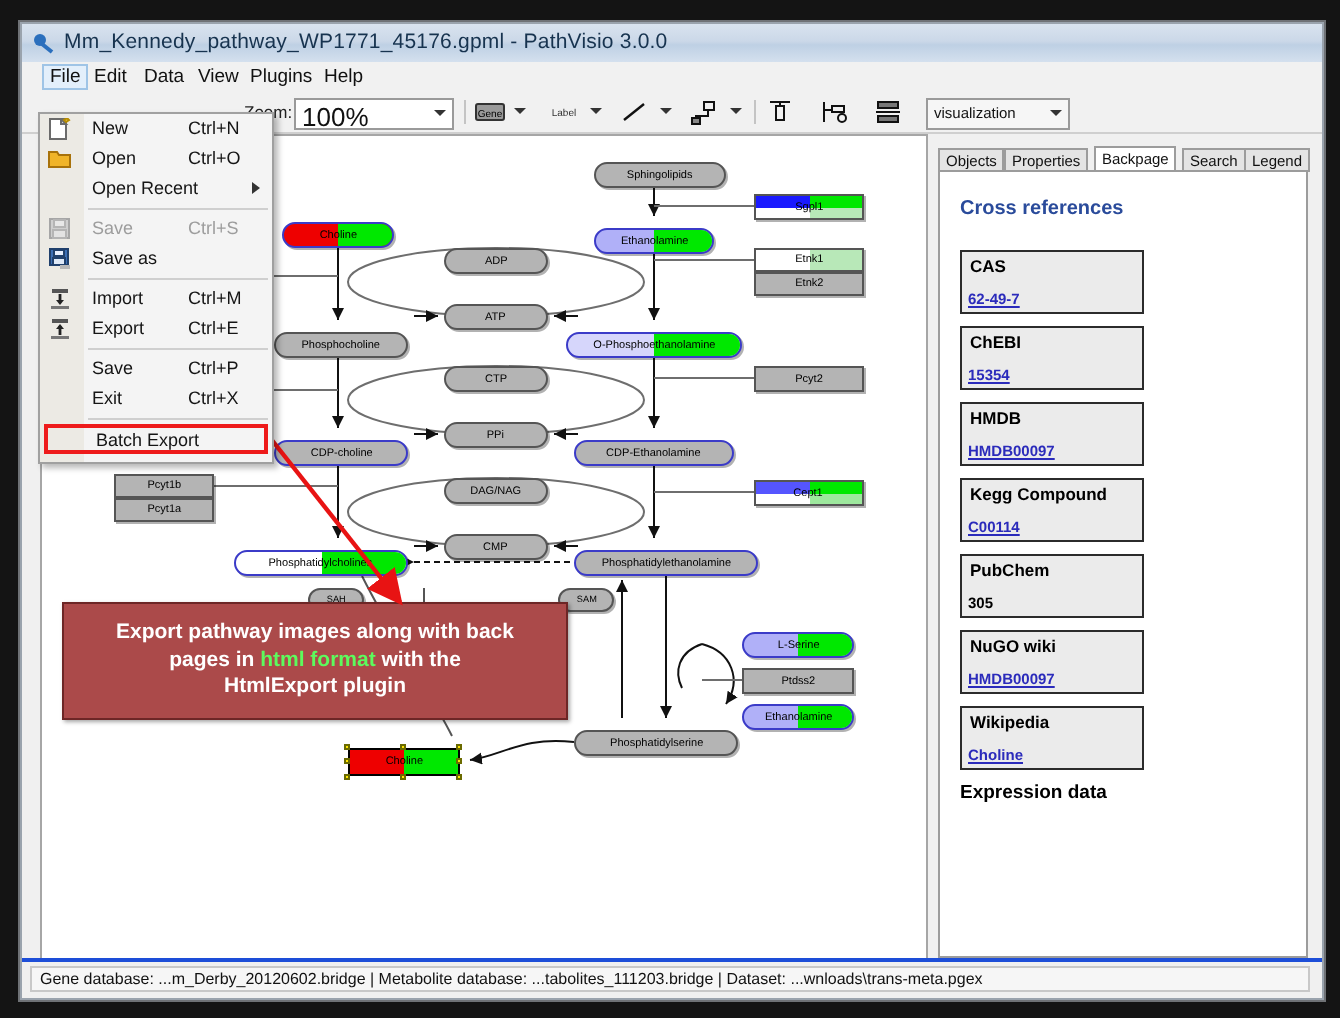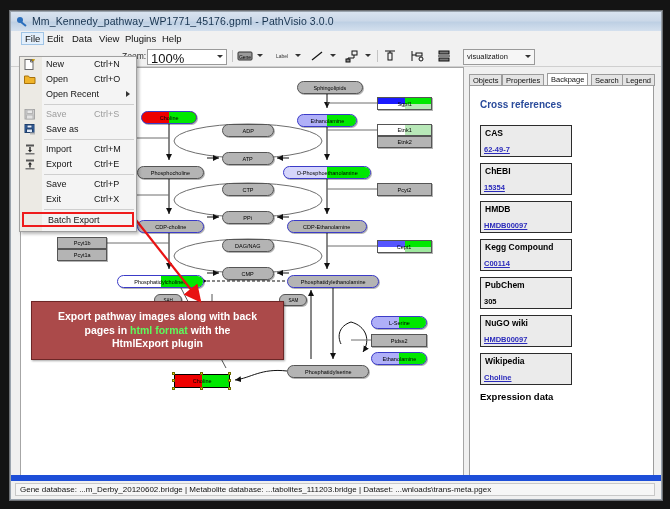--- a/index.html
+++ b/index.html
@@ -132,21 +132,21 @@
     border:1px solid #2b2b2b;box-sizing:border-box;
   }
   .xbox span{position:absolute;left:4px;top:2px;font-size:8.5px;font-weight:bold;color:#000;}
   .xlink{position:absolute;left:14px;font-size:7.5px;color:#2b2bbb;text-decoration:underline;font-weight:bold;}
   .xplain{position:absolute;left:14px;font-size:7.5px;color:#000;font-weight:bold;}
   .expr{position:absolute;left:10px;top:374px;font-size:9.5px;font-weight:bold;color:#000;}
 
   
   .statusbar{
     position:absolute;left:0;bottom:0;width:650px;height:18px;
-    background:#f0f0f0;border-top:6px solid #1d4ed8;
+    background:#f0f0f0;border-top:2px solid #1d4ed8;
   }
   .statusbar .inner{
     position:absolute;left:4px;top:2px;width:640px;height:13px;
     background:#f6f6f6;border:1px solid #c8c8c8;box-sizing:border-box;
   }
   .statusbar .txt{position:absolute;left:4px;top:1px;font-size:8px;color:#111;white-space:nowrap;}
   .sel-handle{position:absolute;width:3px;height:3px;background:#ffe600;border:1px solid #6b6b00;z-index:30;box-sizing:border-box;}
 </style>
 </head>
 <body>

